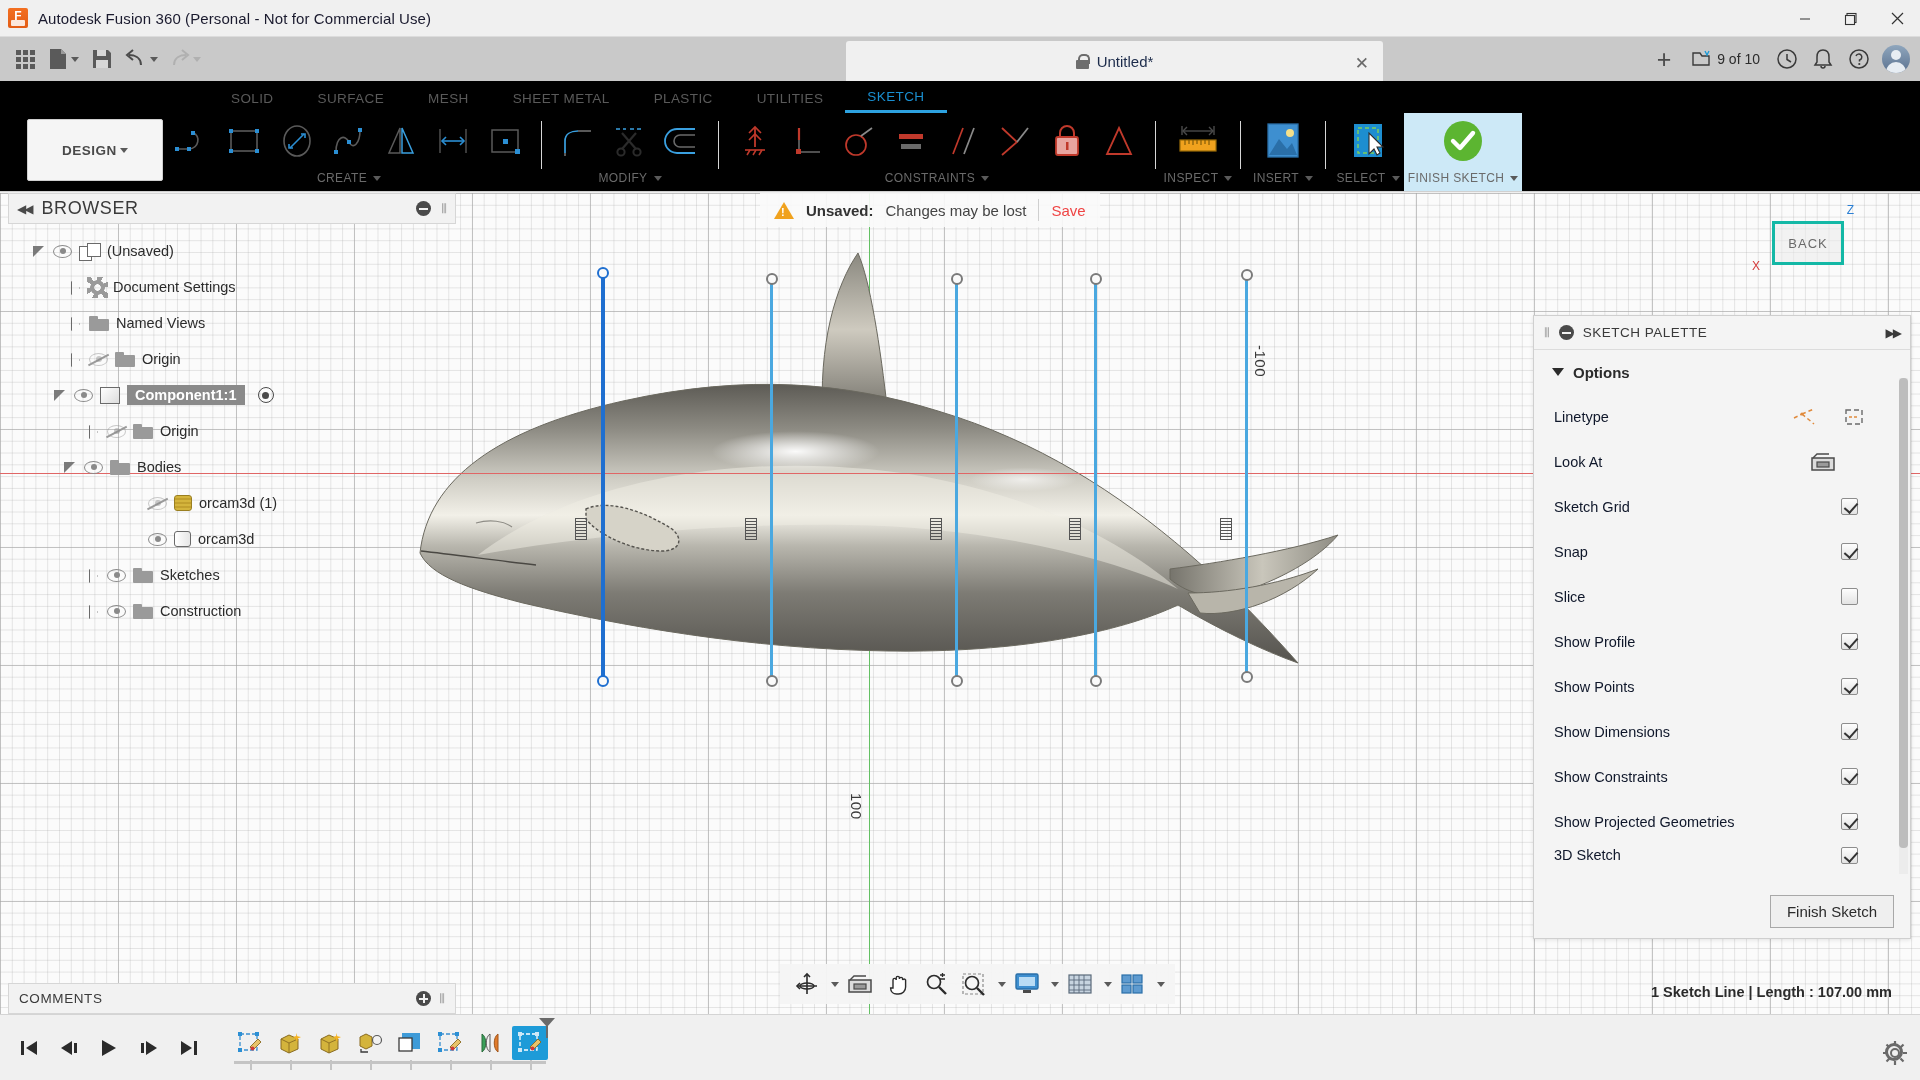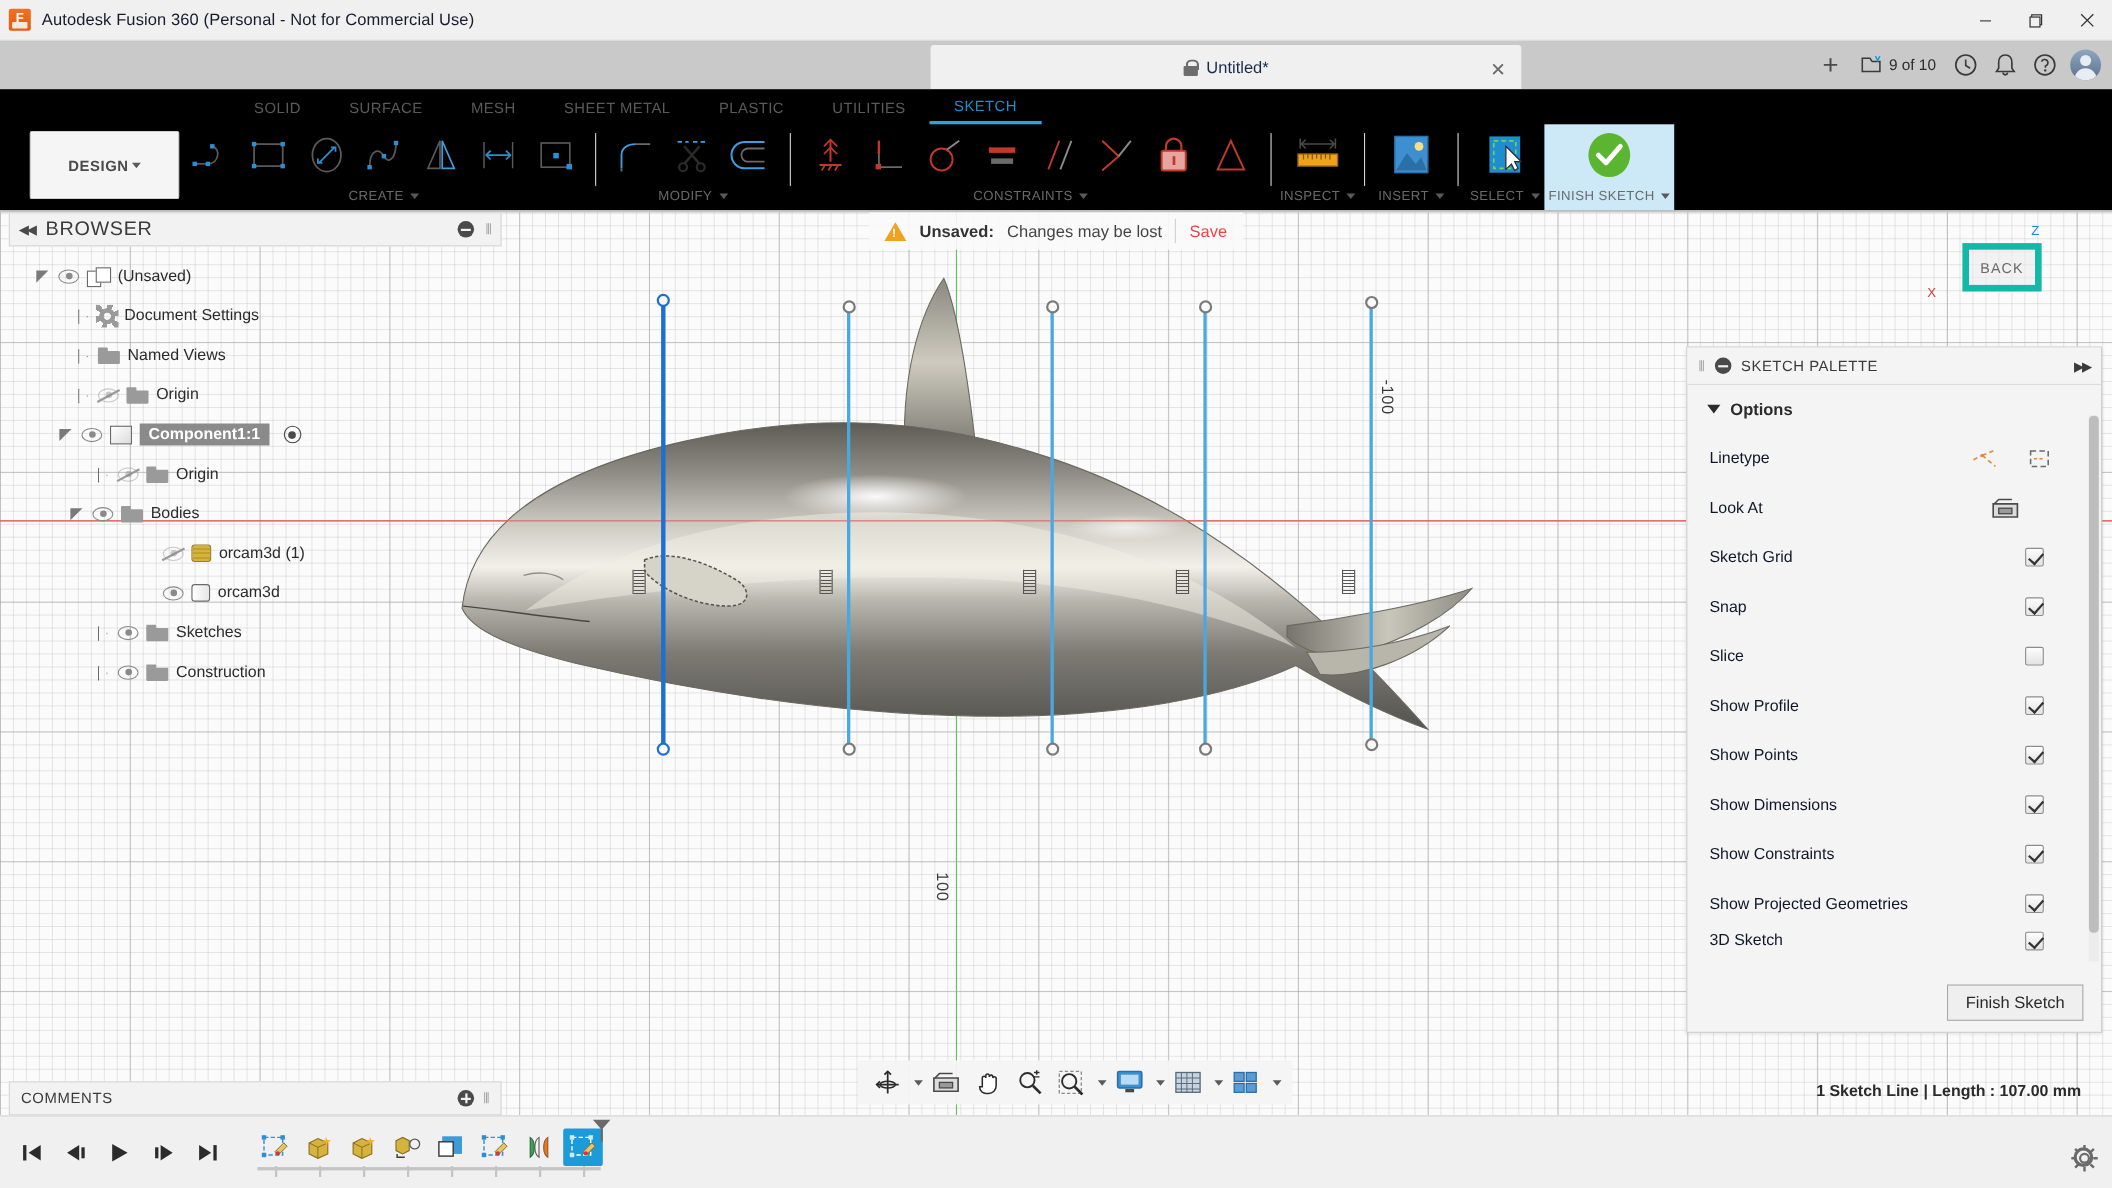--- a/index.html
+++ b/index.html
@@ -35,21 +35,20 @@
   .win-buttons { position:absolute; right:0; top:0; height:37px; display:flex; }
   .win-btn {
     width:46px; height:37px; display:flex; align-items:center; justify-content:center;
     color:#333; font-size:15px; cursor:default;
   }
 
   
   .qab {
     height:44px; background:#c9c9c9; display:flex; align-items:center;
     position:relative;
-    justify-content:center;
   }
   .qab-left { display:flex; align-items:center; padding-left:8px; gap:2px; }
   .qab-btn {
     height:34px; min-width:34px; display:flex; align-items:center; justify-content:center;
     padding:0 4px; border-radius:2px;
   }
   .caret { width:0;height:0;border-left:4px solid transparent;border-right:4px solid transparent;
            border-top:5px solid #5a5a5a; margin-left:3px; }
   .grid-icon { display:grid; grid-template-columns:repeat(3,5px); grid-template-rows:repeat(3,5px);
                gap:2px; }
@@ -130,21 +129,21 @@
            background:#fafafa; border:2px solid #7a7a7a; }
   .snode.sel { border-color:#1f6fd0; }
   .dim-tick { position:absolute; width:12px; height:22px;
               background:repeating-linear-gradient(to bottom,#555 0 1px, transparent 1px 3px);
               border-left:1px solid #555; border-right:1px solid #555; }
   .dim-label { position:absolute; font-size:15px; color:#3a3a3a; letter-spacing:.5px; }
   .dim-label.vert { writing-mode:vertical-rl; }
 
   
   .unsaved-bar {
-    position:absolute; left:790px; top:0px; height:34px; display:flex; align-items:center;
+    position:absolute; left:760px; top:0px; height:34px; display:flex; align-items:center;
     background:rgba(250,250,250,.9); padding:0 14px; gap:12px; font-size:15px;
   }
   .warn-tri { width:0;height:0;border-left:10px solid transparent;border-right:10px solid transparent;
               border-bottom:17px solid #f0a21e; position:relative; }
   .warn-tri::after{content:"!";position:absolute;left:-3px;top:4px;font-size:11px;font-weight:bold;color:#fff;}
   .unsaved-lbl { font-weight:bold; color:#333; }
   .unsaved-msg { color:#444; }
   .bar-sep { width:1px; height:22px; background:#cfcfcf; }
   .save-link { color:#ef4444; }
 
@@ -206,22 +205,22 @@
 
   .comments-bar { position:absolute; left:8px; bottom:0px; width:448px; height:31px;
     background:#f2f2f2; border:1px solid #d6d6d6; display:flex; align-items:center; padding:0 10px; gap:8px; }
   .comments-lbl { font-size:13.5px; color:#3a3a3a; letter-spacing:.6px; flex:1; }
   .circle-plus { width:15px;height:15px;border-radius:50%;background:#4a4a4a;position:relative;}
   .circle-plus::after{content:"";position:absolute;left:3px;top:6.5px;width:9px;height:2px;background:#f2f2f2;}
   .circle-plus::before{content:"";position:absolute;left:6.5px;top:3px;width:2px;height:9px;background:#f2f2f2;}
 
   
   .viewcube { position:absolute; right:58px; top:10px; width:110px; height:80px; }
-  .cube-face { position:absolute; left:32px; top:18px; width:72px; height:44px;
-     background:rgba(235,235,235,.55); border:6px solid #14b8a6; color:#6a6a6a;
+  .cube-face { position:absolute; left:20px; top:18px; width:72px; height:44px;
+     background:rgba(235,235,235,.55); border:3px solid #14b8a6; color:#6a6a6a;
      display:flex; align-items:center; justify-content:center; font-size:13px; letter-spacing:1px; }
   .ax-z { position:absolute; right:8px; top:0px; font-size:12px; color:#2b7fd4; }
   .ax-x { position:absolute; left:0px; bottom:10px; font-size:12px; color:#d43b3b; }
 
   
   .palette { position:absolute; right:9px; top:122px; width:378px; background:#f4f4f4;
              border:1px solid #cfcfcf; box-shadow:0 1px 4px rgba(0,0,0,.10); }
   .palette-head { height:34px; display:flex; align-items:center; gap:9px; padding:0 10px;
                   border-bottom:1px solid #dcdcdc; background:#f4f4f4; }
   .palette-title { font-size:13.5px; color:#3a3a3a; letter-spacing:.5px; flex:1; }

